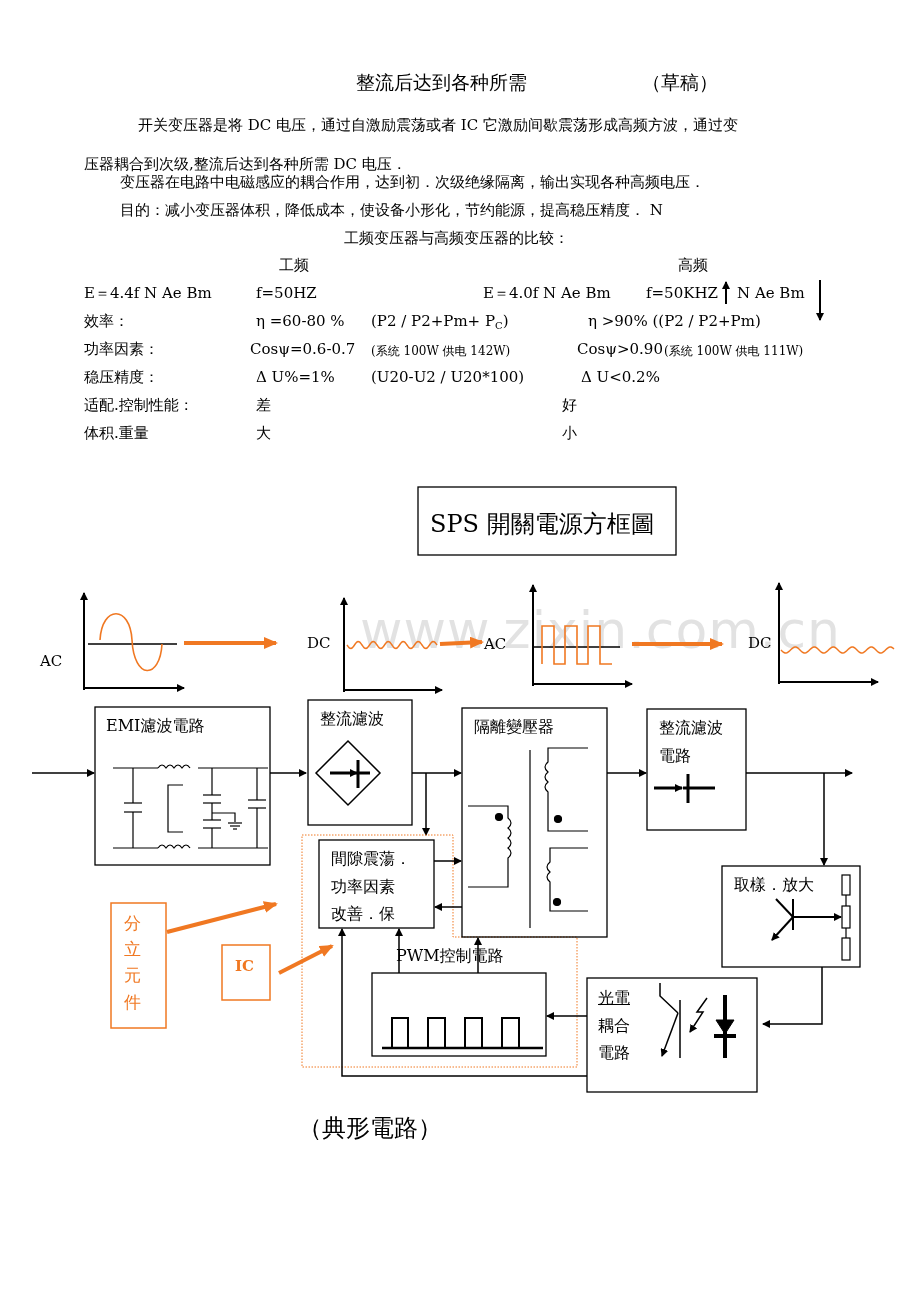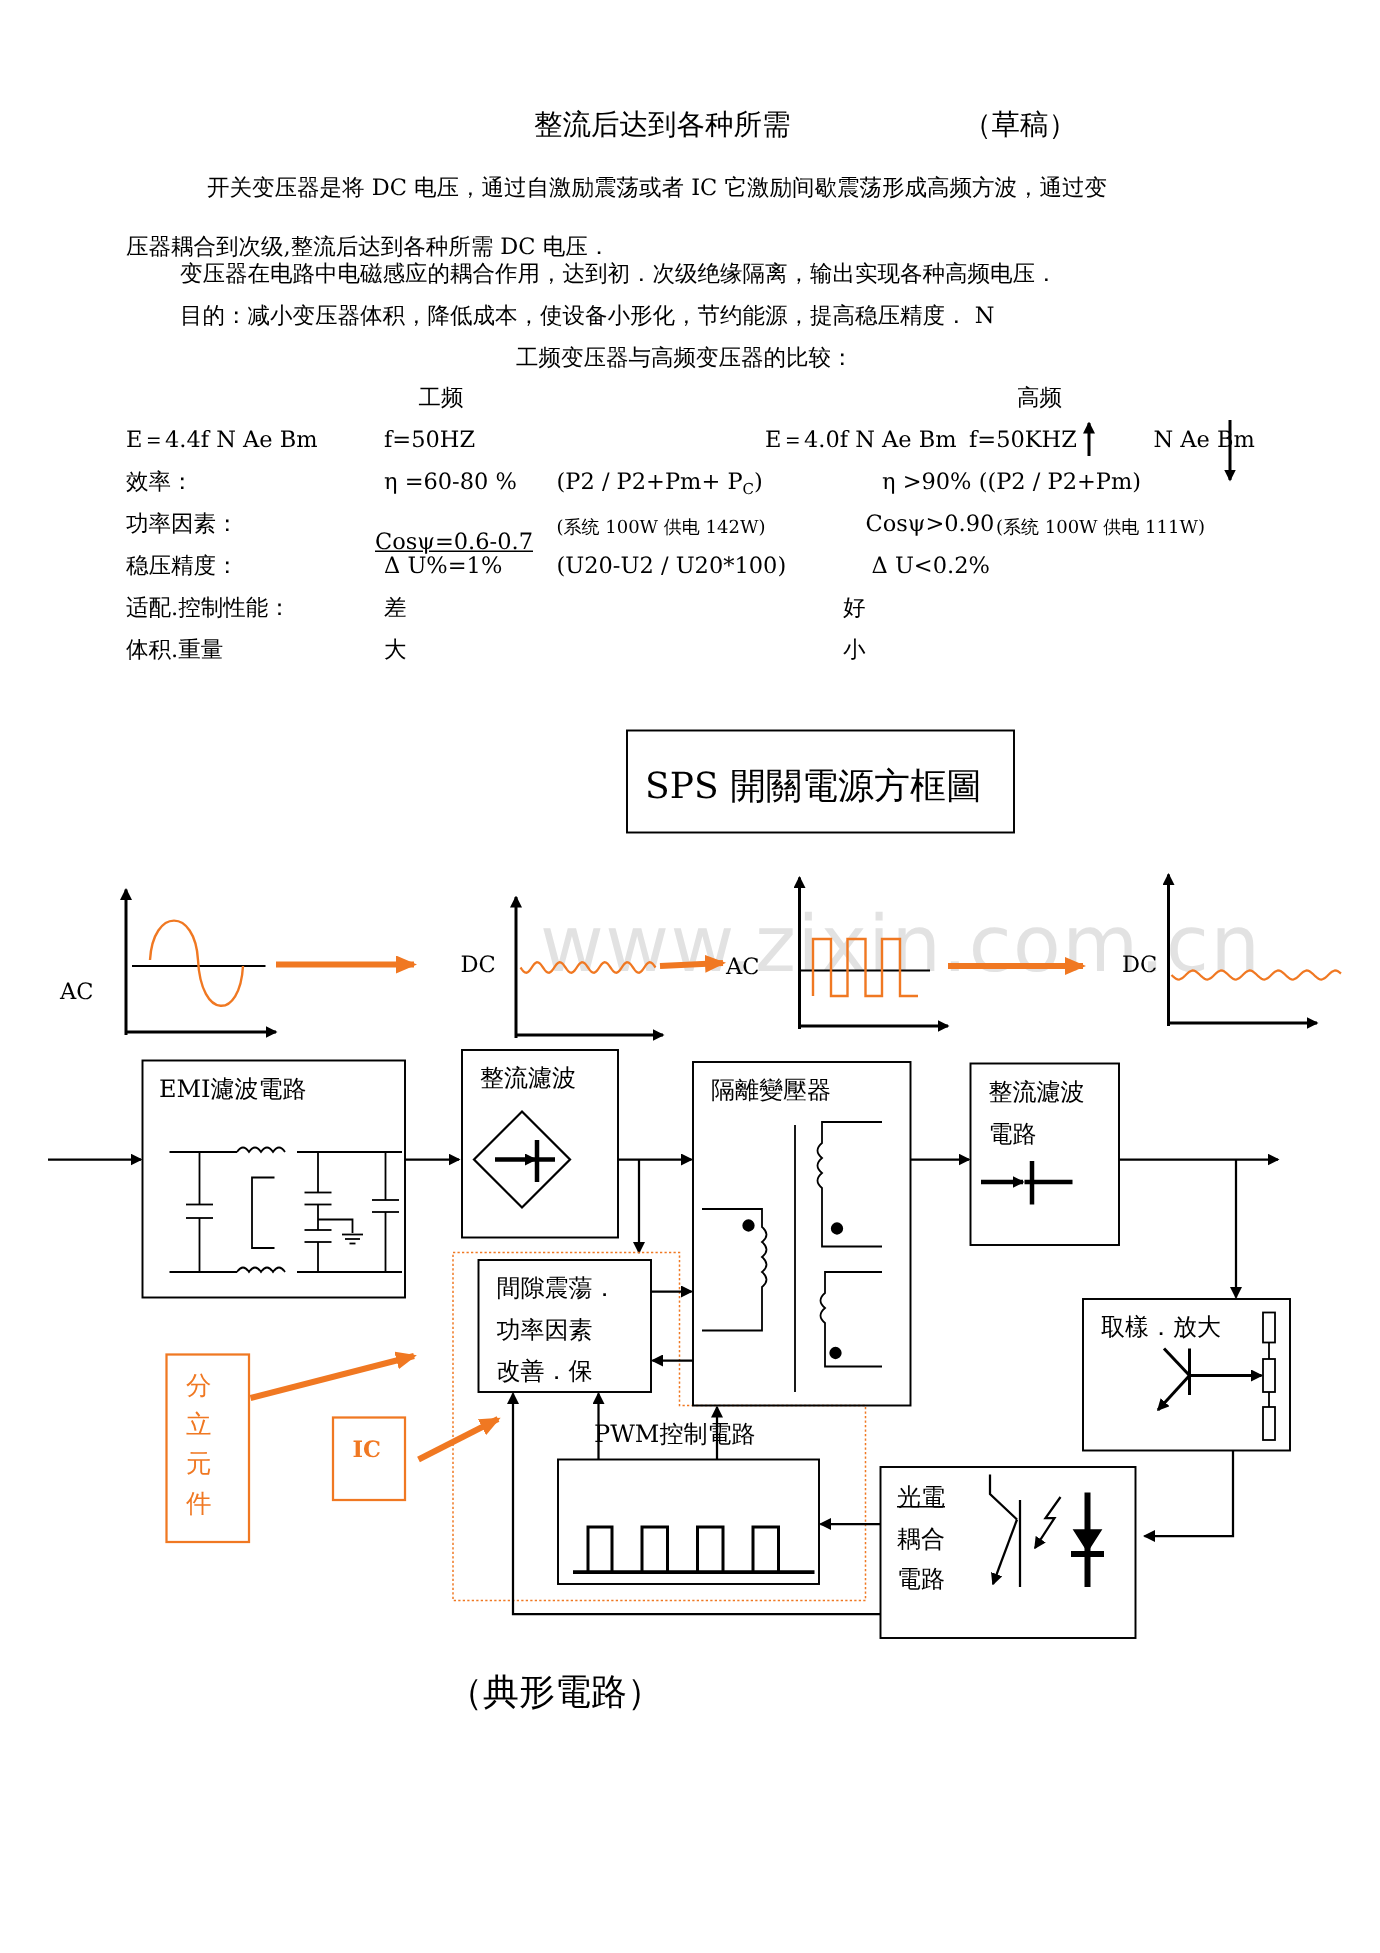--- a/index.html
+++ b/index.html
@@ -30,31 +30,31 @@
 <div class="abs para" style="top:155px; left:84px;">压器耦合到次级,整流后达到各种所需 DC 电压．</div>
 <div class="abs para" style="top:173px; left:120px;">变压器在电路中电磁感应的耦合作用，达到初．次级绝缘隔离，输出实现各种高频电压．</div>
 <div class="abs para" style="top:201px; left:120px;">目的：减小变压器体积，降低成本，使设备小形化，节约能源，提高稳压精度．  N</div>
 <div class="abs para" style="top:229px; left:344px;">工频变压器与高频变压器的比较：</div>
 
 <div class="abs tbl" style="top:256px; left:279px;">工频</div>
 <div class="abs tbl" style="top:256px; left:678px;">高频</div>
 
 <div class="abs tbl" style="top:284px; left:84px;">E＝4.4f N Ae Bm</div>
 <div class="abs tbl" style="top:284px; left:256px;">f=50HZ</div>
-<div class="abs tbl" style="top:284px; left:510px;">E＝4.0f N Ae Bm</div>
+<div class="abs tbl" style="top:284px; left:483px;">E＝4.0f N Ae Bm</div>
 <div class="abs tbl" style="top:284px; left:646px;">f=50KHZ</div>
-<div class="abs tbl" style="top:284px; left:737px;margin-left:32px;">N Ae Bm</div>
+<div class="abs tbl" style="top:284px; left:737px;">N Ae Bm</div>
 
 <div class="abs tbl" style="top:312px; left:84px;">效率：</div>
 <div class="abs tbl" style="top:312px; left:256px;">η =60-80 %</div>
 <div class="abs tbl" style="top:312px; left:371px;"><span>(P2 / P2+Pm+ P</span><span class="sub">C</span><span>)</span></div>
 <div class="abs tbl" style="top:312px; left:588px;">η &gt;90% ((P2 / P2+Pm)</div>
 
 <div class="abs tbl" style="top:340px; left:84px;">功率因素：</div>
-<div class="abs tbl" style="top:352px; left:250px;text-decoration:underline;">Cosψ=0.6-0.7</div>
+<div class="abs tbl" style="top:340px; left:250px;">Cosψ=0.6-0.7</div>
 <div class="abs tbl small" style="top:343px; left:371px;">(系统 100W 供电 142W)</div>
 <div class="abs tbl" style="top:340px; left:577px;">Cosψ&gt;0.90</div>
 <div class="abs tbl small" style="top:343px; left:664px;">(系统 100W 供电 111W)</div>
 
 <div class="abs tbl" style="top:368px; left:84px;">稳压精度：</div>
 <div class="abs tbl" style="top:368px; left:256px;">Δ U%=1%</div>
 <div class="abs tbl" style="top:368px; left:371px;">(U20-U2 / U20*100)</div>
 <div class="abs tbl" style="top:368px; left:581px;">Δ U&lt;0.2%</div>
 
 <div class="abs tbl" style="top:396px; left:84px;">适配.控制性能：</div>

